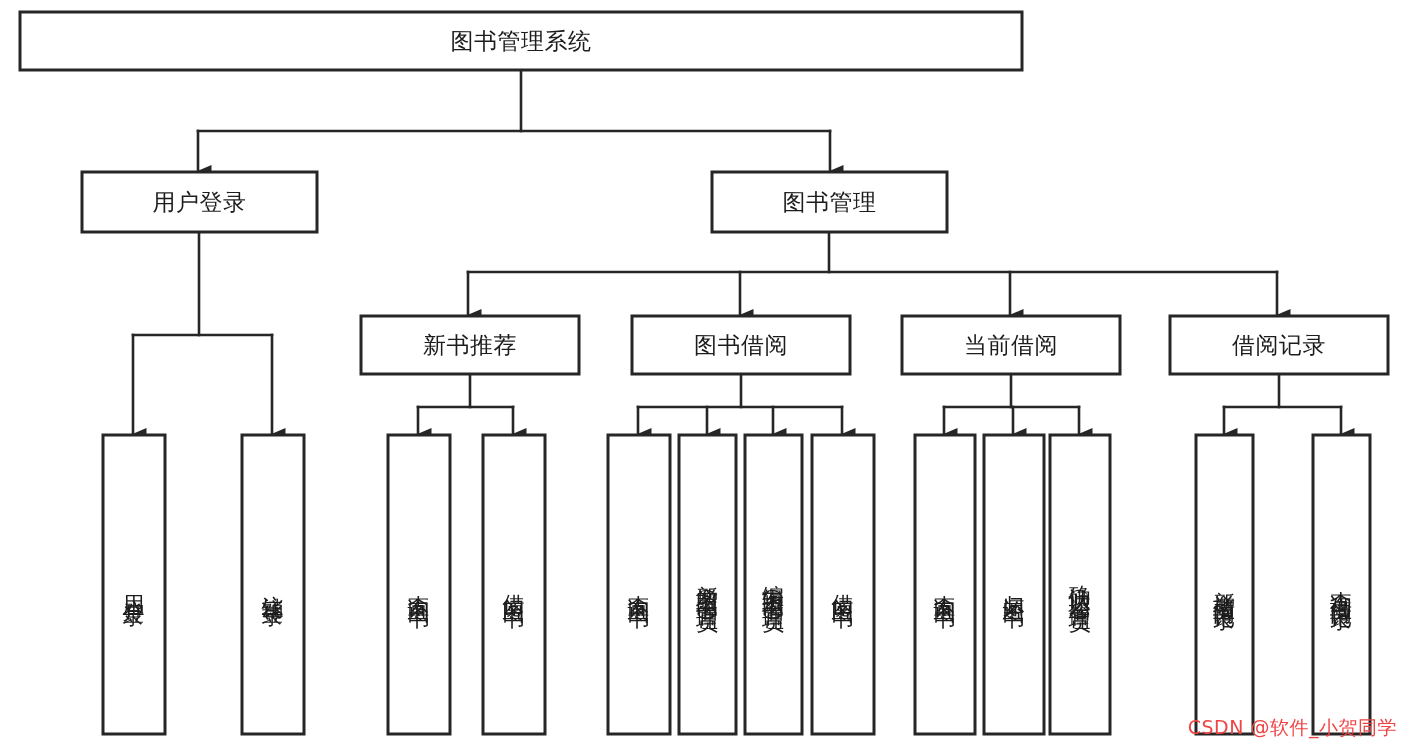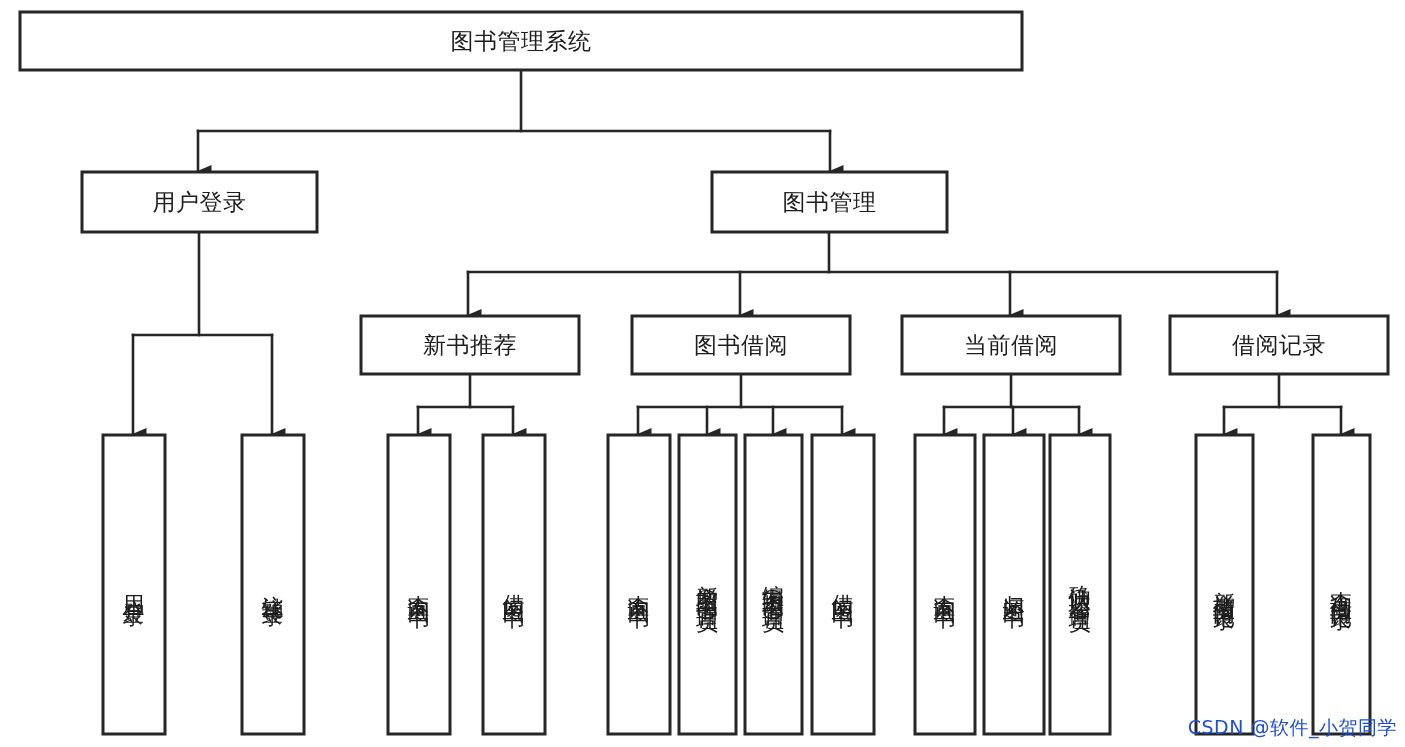--- a/index.html
+++ b/index.html
@@ -66,21 +66,21 @@
     letter-spacing: 4px;
     white-space: nowrap;
     text-align: center;
   }
   .watermark {
     position: absolute;
     right: 8px;
     bottom: 6px;
     font-family: "DejaVu Sans", "Liberation Sans", sans-serif;
     font-size: 19px;
-    color: #1d4ed8;
+    color: #ef4444;
     white-space: nowrap;
     letter-spacing: 0.5px;
   }
 </style>
 </head>
 <body>
 
 <div id="diagram-root">
 
   <svg id="tree-svg" viewBox="0 0 1405 747">

